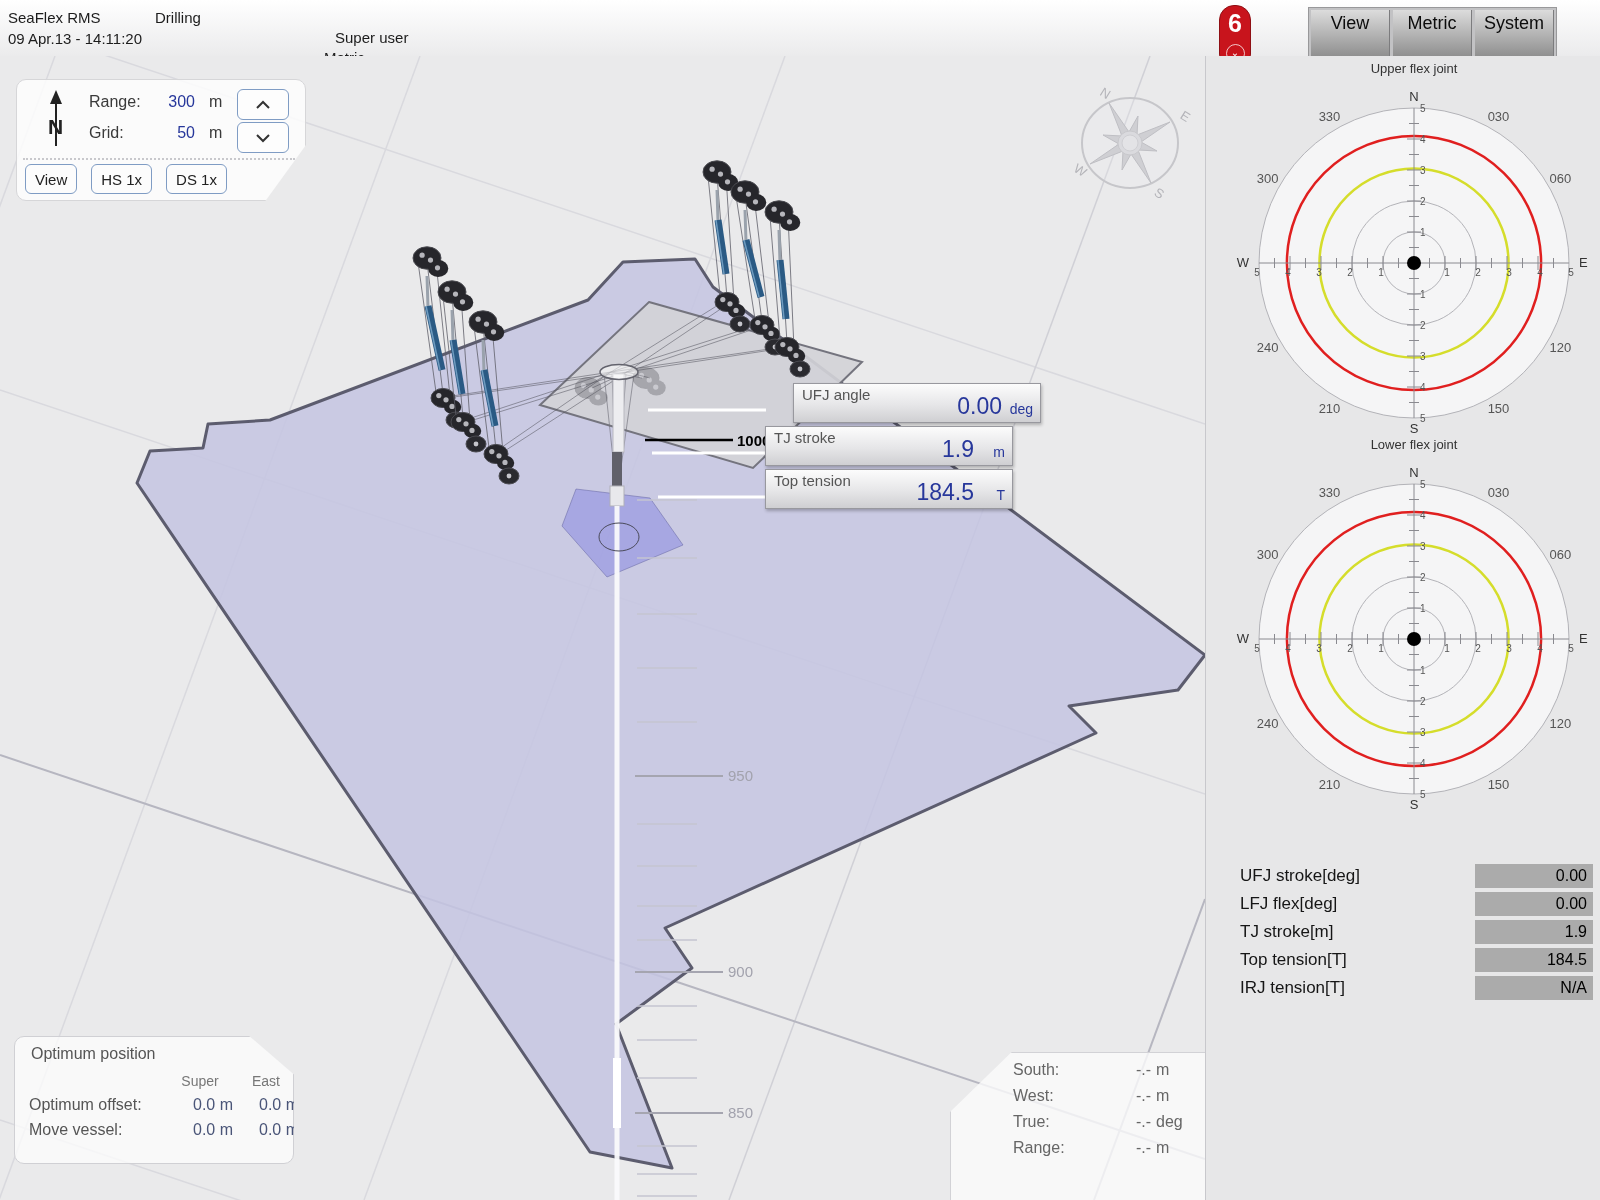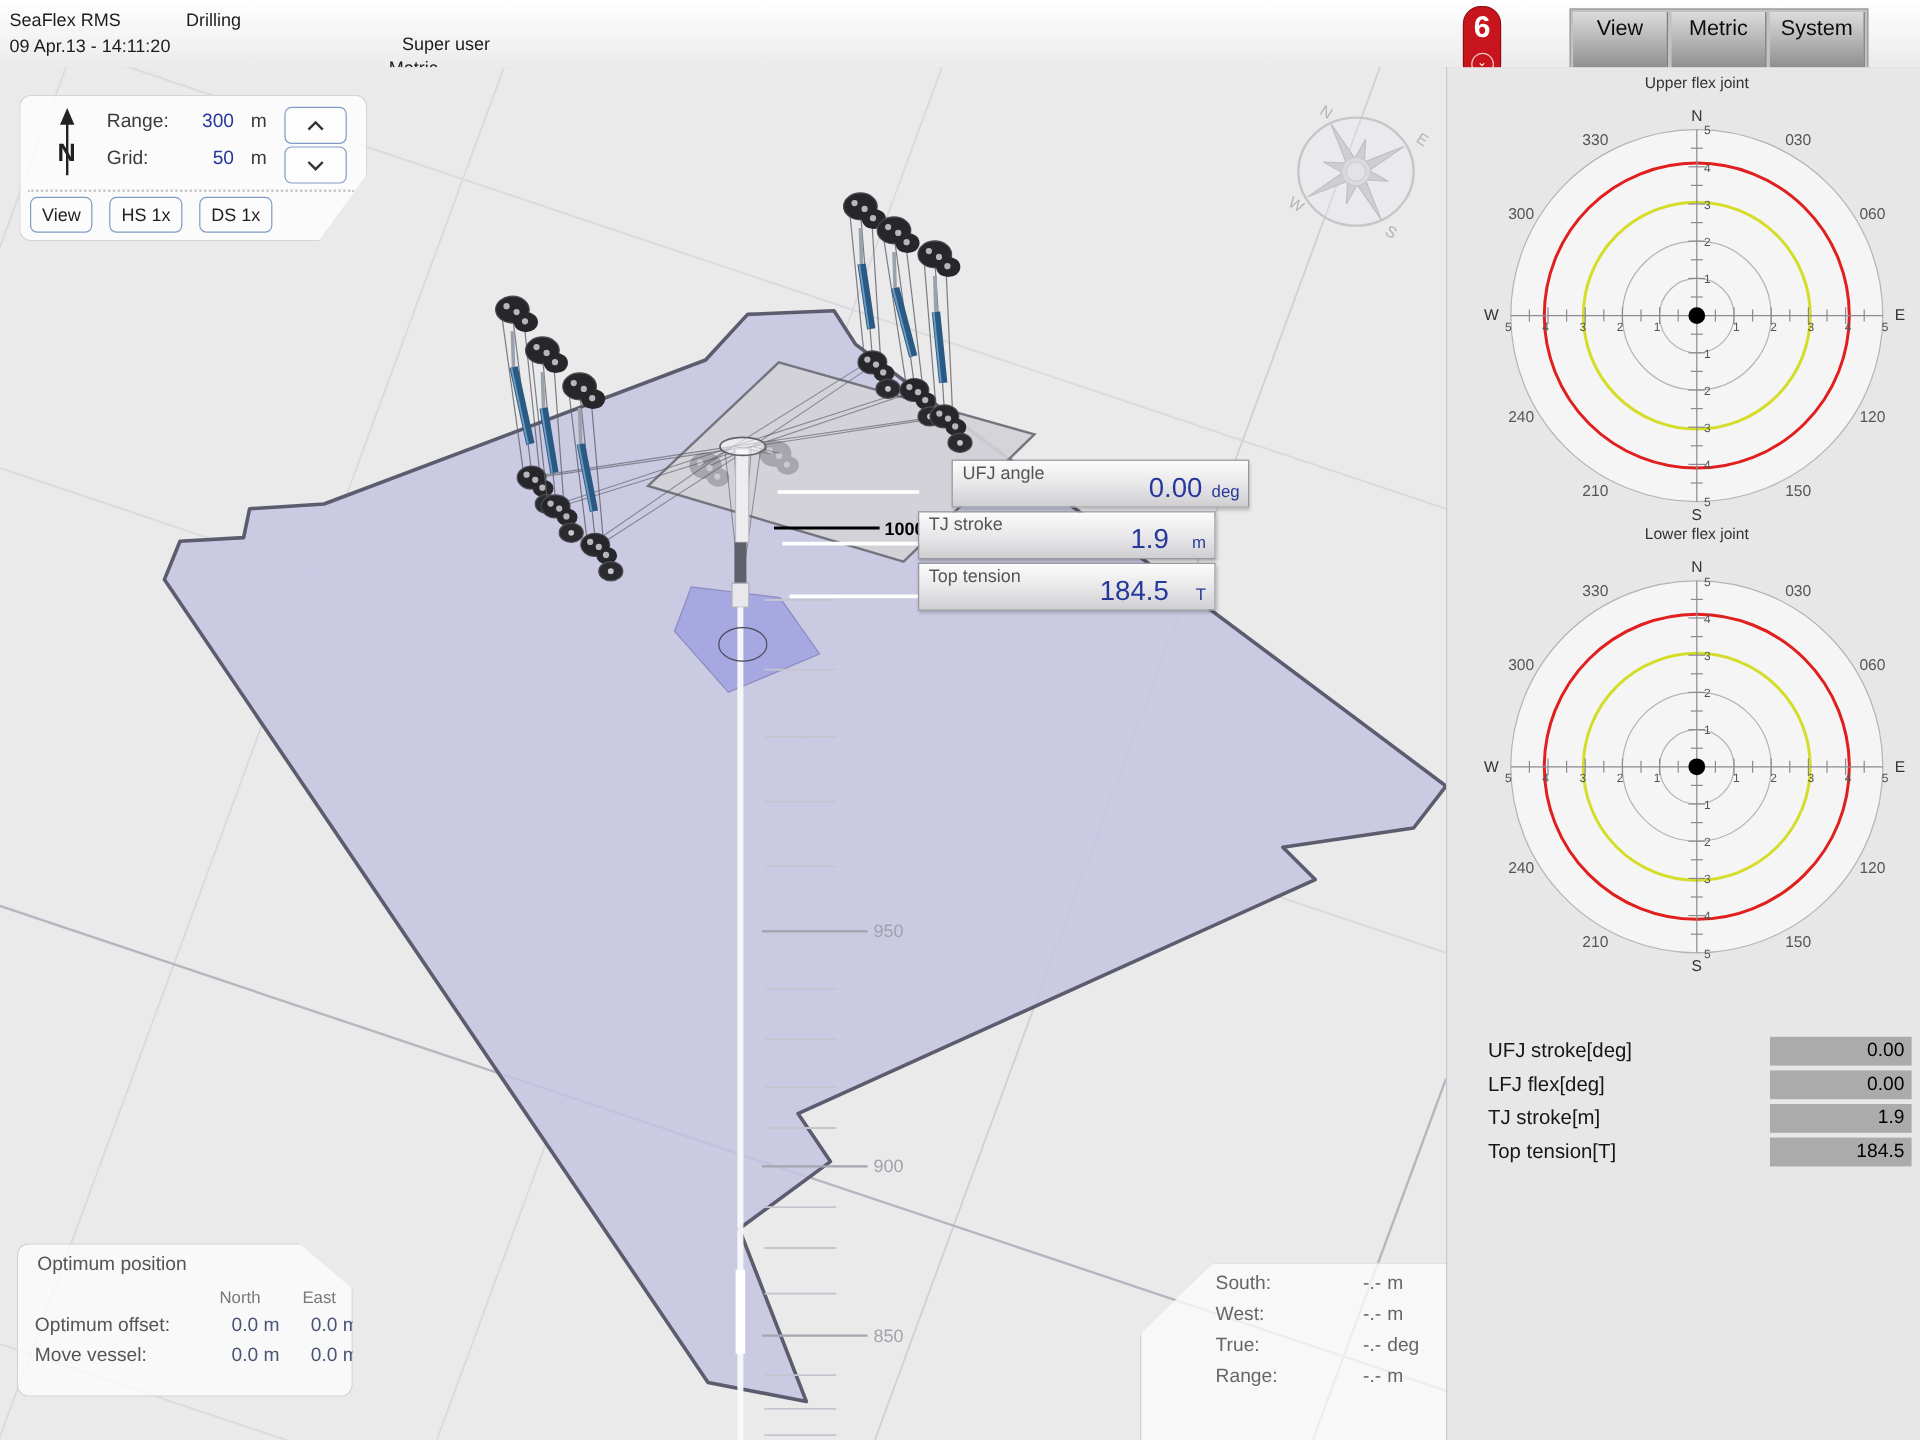--- a/index.html
+++ b/index.html
@@ -388,21 +388,21 @@
 <div class="callout" style="top:469px;">
   <span class="c-label">Top tension</span>
   <span class="c-val">184.5</span>
   <span class="c-unit">T</span>
 </div>
 
 <div id="optimum-panel">
   <div class="op-title">Optimum position</div>
   <div class="op-grid">
     <span></span>
-    <span class="op-h">North</span>
+    <span class="op-h">Super</span>
     <span class="op-h">East</span>
     <span class="op-l">Optimum offset:</span>
     <span class="op-v">0.0 m</span>
     <span class="op-v">0.0 m</span>
     <span class="op-l">Move vessel:</span>
     <span class="op-v">0.0 m</span>
     <span class="op-v">0.0 m</span>
   </div>
 </div>
 
@@ -600,16 +600,20 @@
           <span class="t-value">0.00</span>
         </div>
         <div class="t-row">
           <span class="t-label">TJ stroke[m]</span>
           <span class="t-value">1.9</span>
         </div>
         <div class="t-row">
           <span class="t-label">Top tension[T]</span>
           <span class="t-value">184.5</span>
         </div>
+        <div class="t-row">
+          <span class="t-label">IRJ tension[T]</span>
+          <span class="t-value">N/A</span>
+        </div>
       </div>
 </div>
 
 </div>
 
 </body></html>

